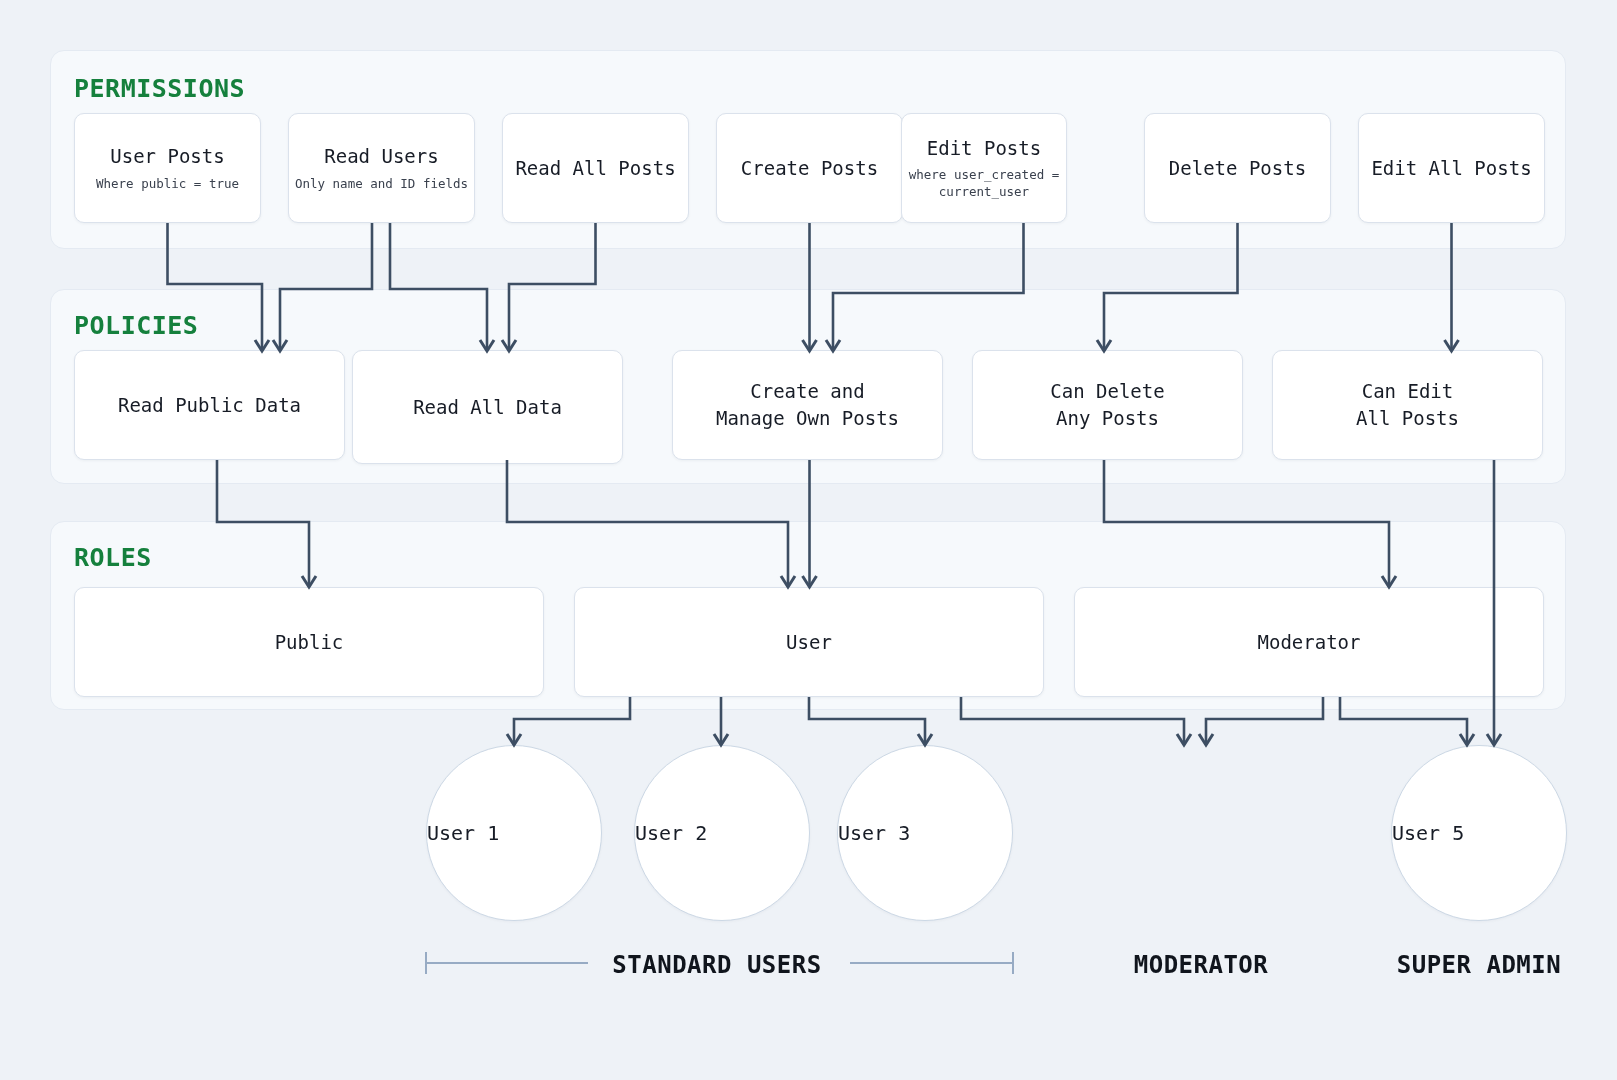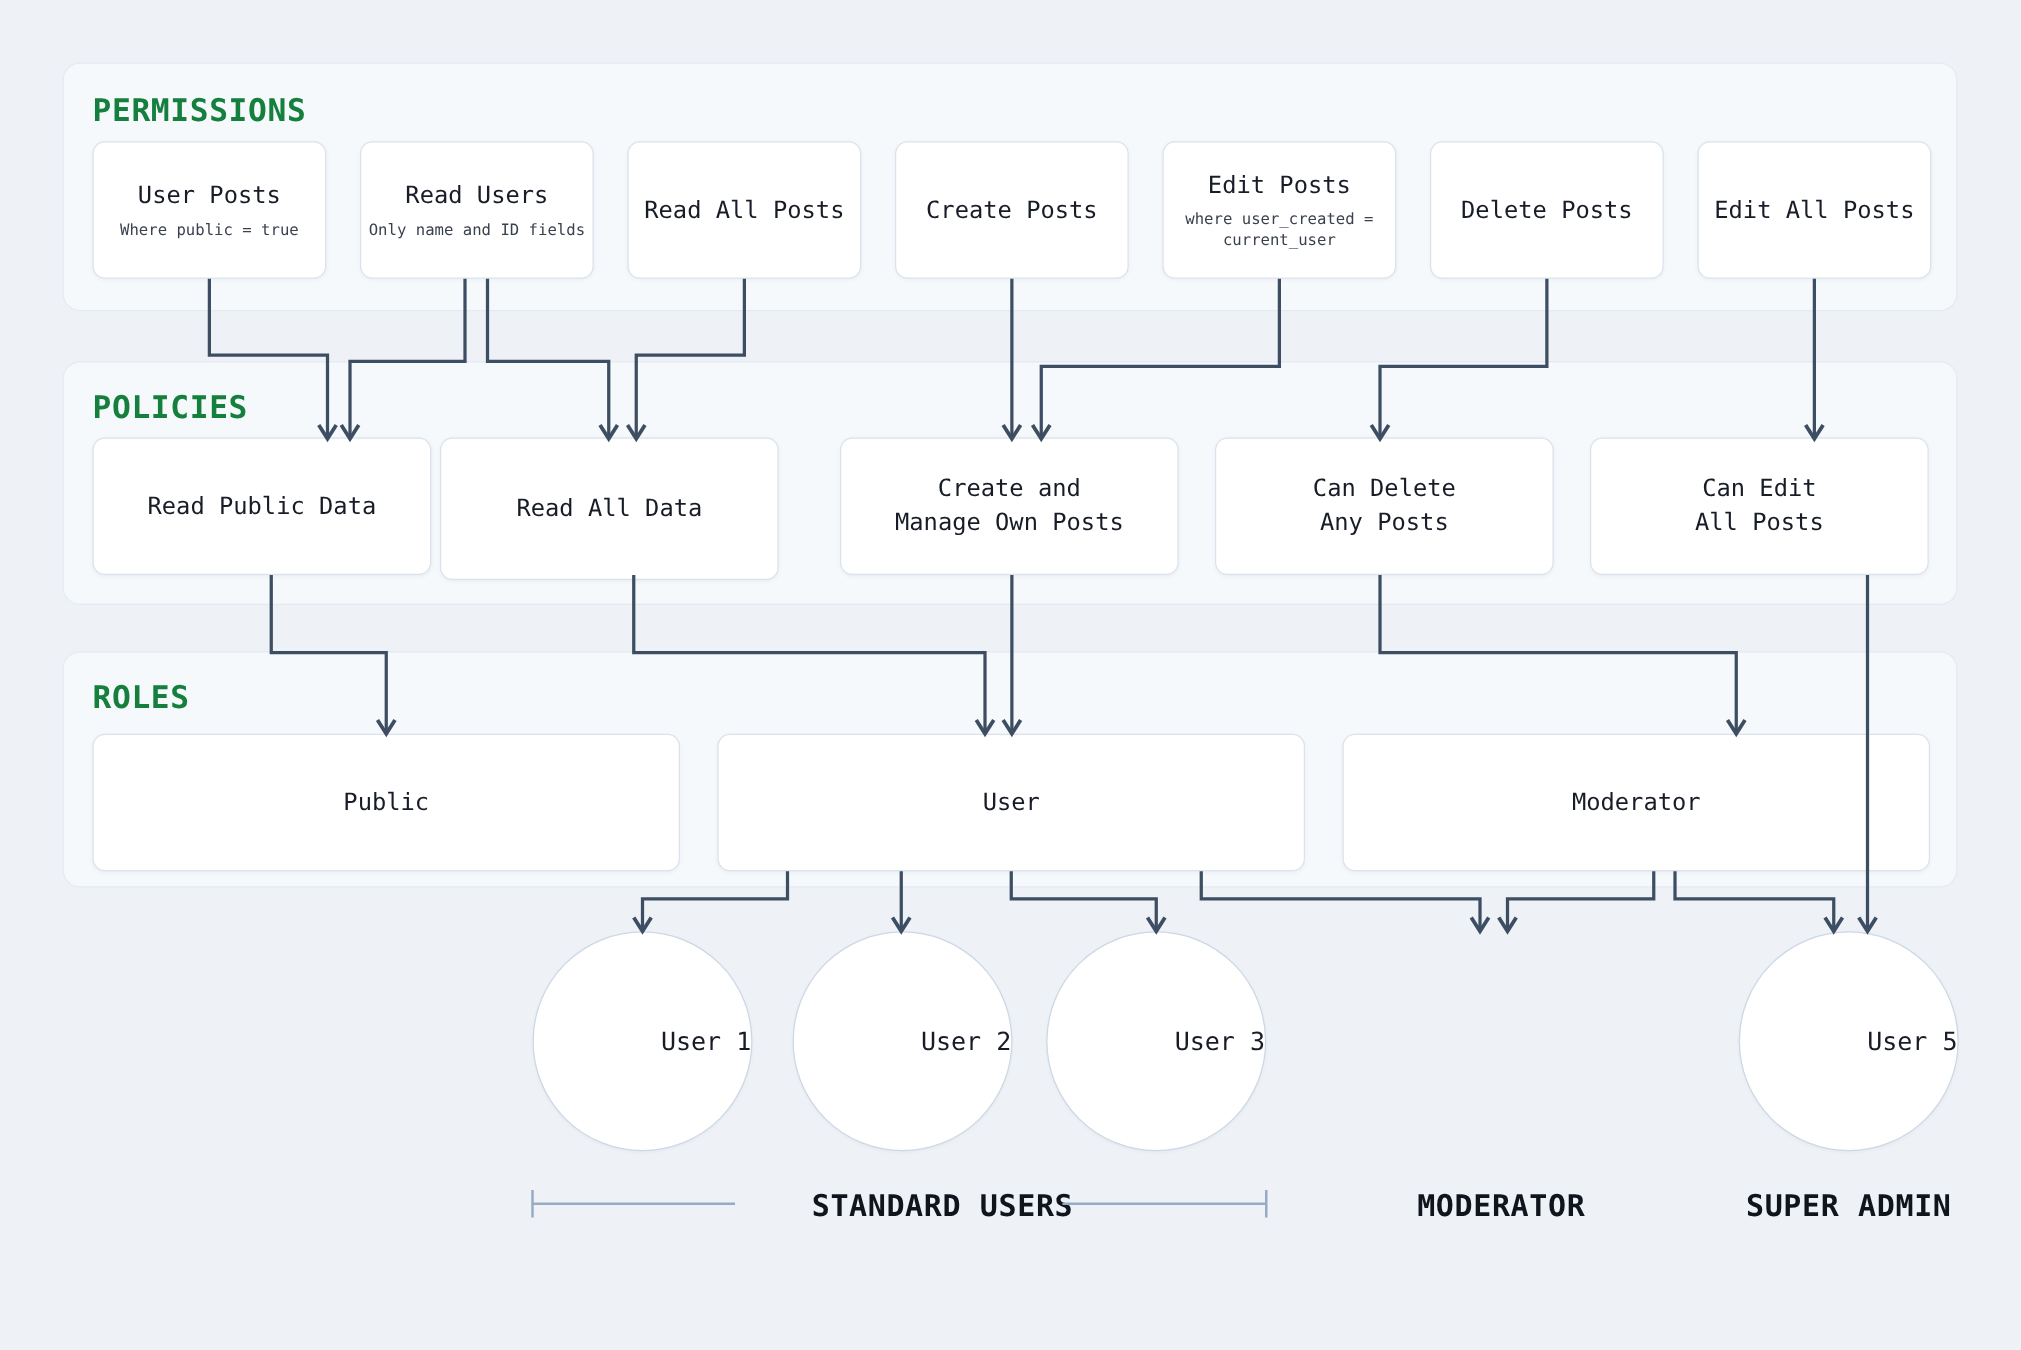--- a/index.html
+++ b/index.html
@@ -16,21 +16,21 @@
   .section-title{position:absolute;left:74px;font-size:25px;font-weight:bold;
                  letter-spacing:.5px;color:#15803d;z-index:2}
   .node{position:absolute;background:var(--node-bg);border:1.5px solid var(--node-border);
         border-radius:10px;display:flex;flex-direction:column;align-items:center;
         justify-content:center;z-index:2;box-shadow:0 1px 3px rgba(23,32,50,.05);padding:4px}
   .nlabel{font-size:19px;line-height:1.4;color:var(--text);text-align:center;white-space:pre-line}
   .nnote{font-size:12.5px;line-height:1.35;color:var(--note-text);text-align:center;
          white-space:pre-line;margin-top:6px}
   .unode{position:absolute;width:176px;height:176px;border-radius:50%;background:var(--node-bg);
          border:1.5px solid var(--circle-border);display:flex;align-items:center;
-         justify-content:flex-end;z-index:2;box-shadow:0 1px 3px rgba(23,32,50,.04)}
+         justify-content:flex-start;z-index:2;box-shadow:0 1px 3px rgba(23,32,50,.04)}
   .ulabel{font-size:20px;color:var(--text)}
   .group-label{position:absolute;top:951px;transform:translateX(-50%);font-size:24px;
                font-weight:bold;letter-spacing:.5px;color:#10151d;z-index:2;white-space:nowrap}
   #connector-layer{position:absolute;left:0;top:0;z-index:5;pointer-events:none}
   #connector-layer path{fill:none;stroke:var(--connector);stroke-width:2.6px;stroke-linejoin:miter}
   #connector-layer path.head{stroke-width:3px}
   #connector-layer path.bracket{stroke:var(--bracket);stroke-width:2px}
 </style>
 </head>
 <body>
@@ -52,21 +52,21 @@
   <div class="node" style="left:288px;top:113px;width:187px;height:110px">
     <div class="nlabel">Read Users</div>
     <div class="nnote">Only name and ID fields</div>
   </div>
   <div class="node" style="left:502px;top:113px;width:187px;height:110px">
     <div class="nlabel">Read All Posts</div>
   </div>
   <div class="node" style="left:716px;top:113px;width:187px;height:110px">
     <div class="nlabel">Create Posts</div>
   </div>
-  <div class="node" style="left:930px;top:113px;width:187px;height:110px">
+  <div class="node" style="left:901px;top:113px;width:166px;height:110px">
     <div class="nlabel">Edit Posts</div>
     <div class="nnote">where user_created =
 current_user</div>
   </div>
   <div class="node" style="left:1144px;top:113px;width:187px;height:110px">
     <div class="nlabel">Delete Posts</div>
   </div>
   <div class="node" style="left:1358px;top:113px;width:187px;height:110px">
     <div class="nlabel">Edit All Posts</div>
   </div>
@@ -106,21 +106,21 @@
   <div class="unode" style="left:634px;top:745px">
     <div class="ulabel">User 2</div>
   </div>
   <div class="unode" style="left:837px;top:745px">
     <div class="ulabel">User 3</div>
   </div>
   <div class="unode" style="left:1391px;top:745px">
     <div class="ulabel">User 5</div>
   </div>
 
-  <div class="group-label" style="left:754px">STANDARD USERS</div>
+  <div class="group-label" style="left:717px">STANDARD USERS</div>
   <div class="group-label" style="left:1201px">MODERATOR</div>
   <div class="group-label" style="left:1479px">SUPER ADMIN</div>
 
   <svg id="connector-layer" width="1617" height="1080" viewBox="0 0 1617 1080">
 
     <g>
       <path class="shaft" d="M167.5 223 V284 H262 V351"></path>
         <path class="head" d="M255 340 L262 351 L269 340"></path>
     </g>
     <g>

